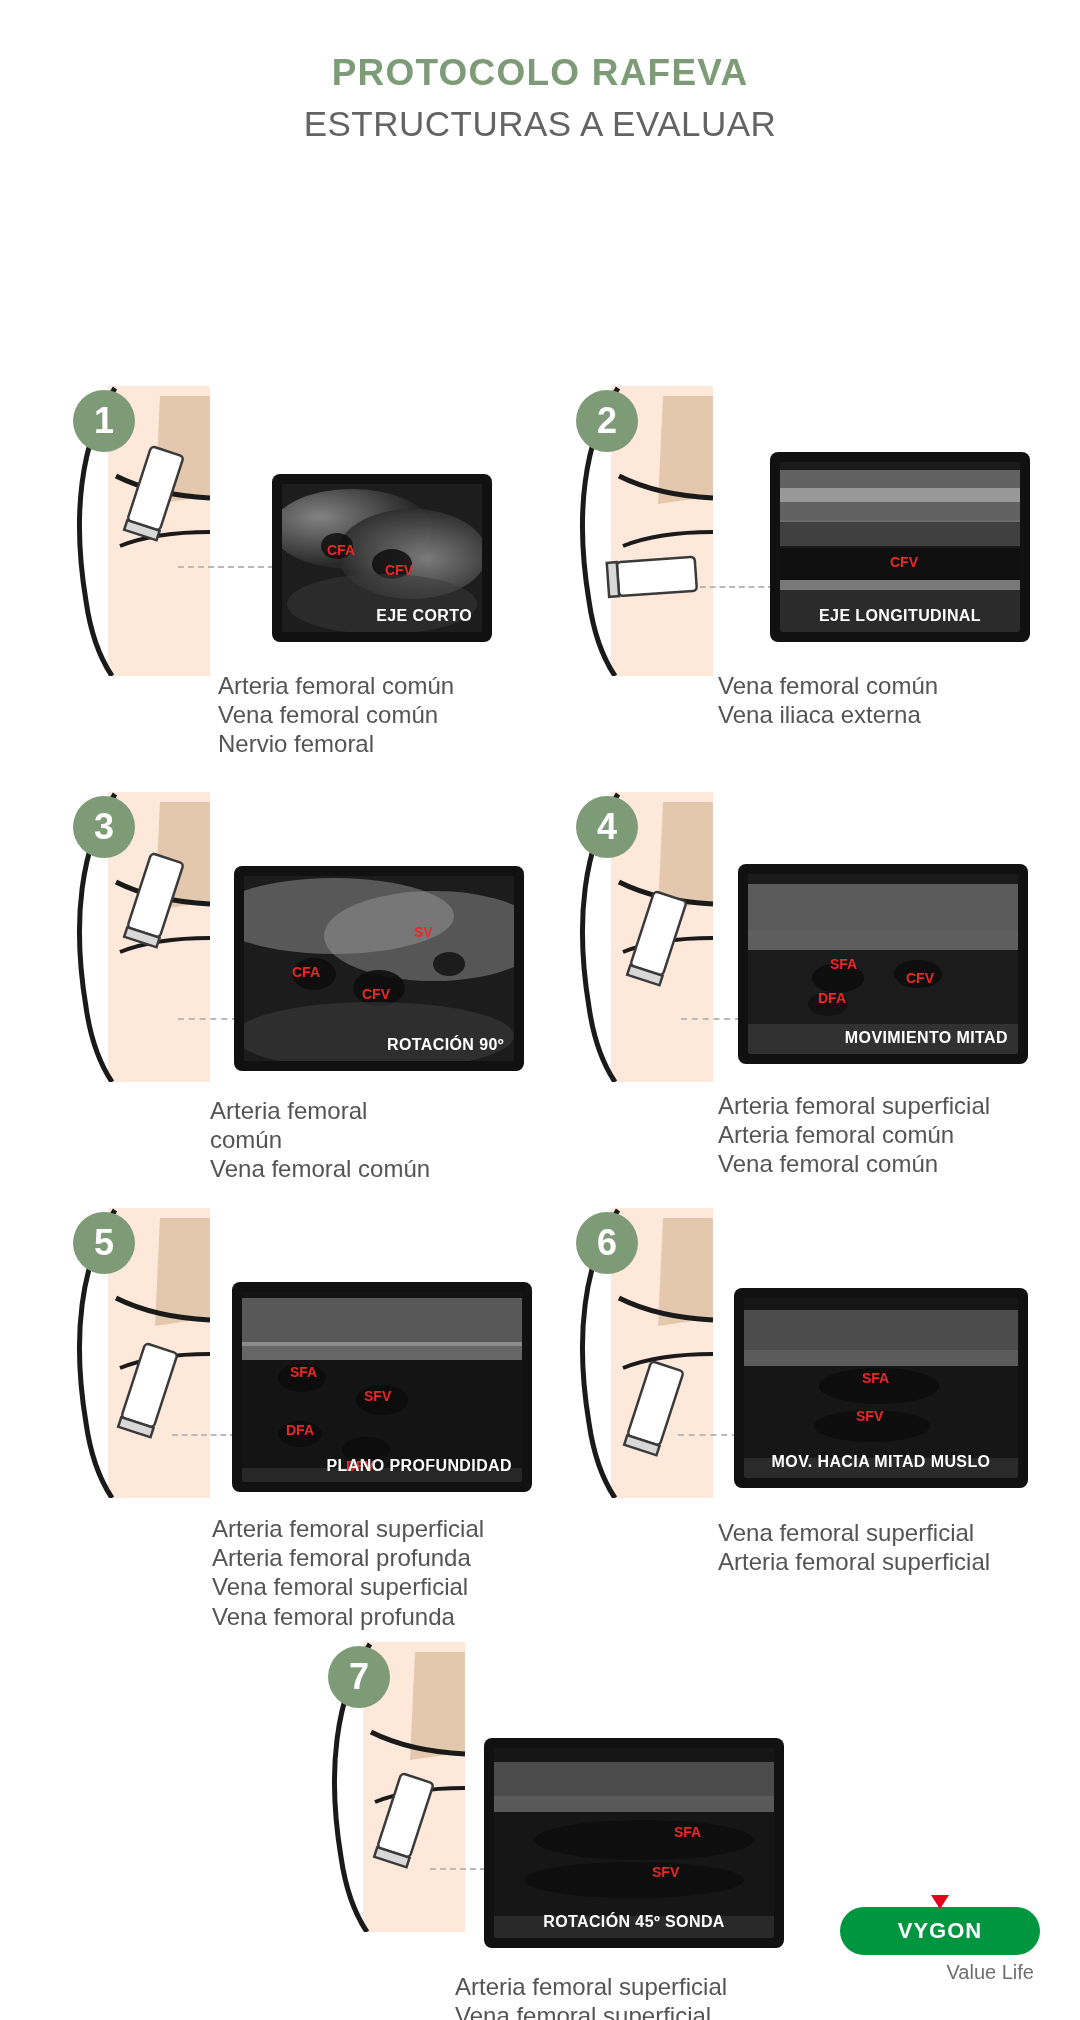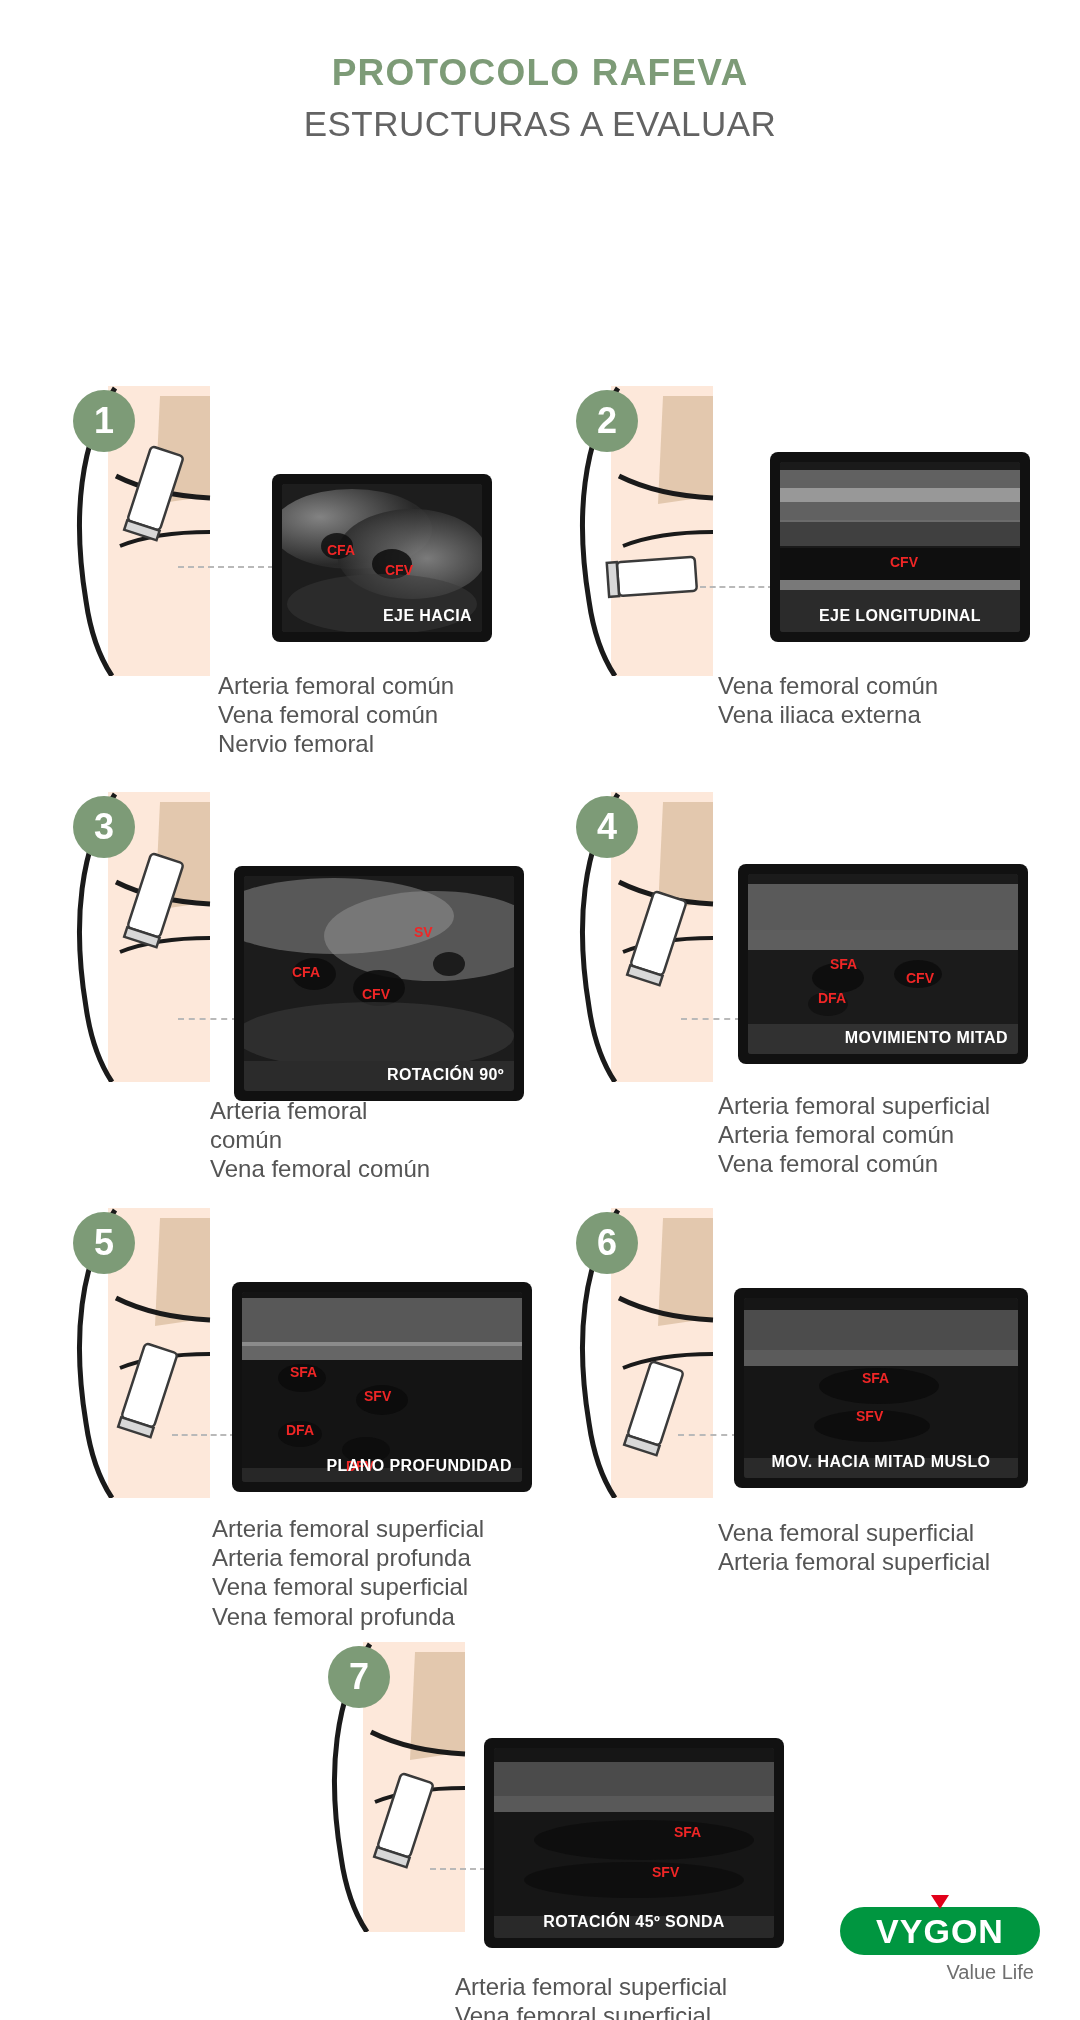--- a/index.html
+++ b/index.html
@@ -143,21 +143,21 @@
     background: #009640;
     border-radius: 24px;
     margin: 0 0 0 auto;
     display: flex;
     align-items: center;
     justify-content: center;
     position: relative;
   }
   .logo-pill span {
     color: #ffffff;
-    font-size: 34px;
+    font-size: 22px;
     font-weight: bold;
     letter-spacing: 1px;
   }
   .logo-mark {
     position: absolute;
     top: -12px;
     left: 50%;
     transform: translateX(-50%);
     width: 0;
     height: 0;
@@ -220,21 +220,21 @@
           </defs>
           <rect width="200" height="148" fill="#1d1d1d"></rect>
           <ellipse cx="70" cy="45" rx="80" ry="40" fill="url(#g1a)" opacity="0.9"></ellipse>
           <ellipse cx="130" cy="70" rx="75" ry="45" fill="url(#g1b)" opacity="0.75"></ellipse>
           <ellipse cx="55" cy="62" rx="16" ry="13" fill="#0f0f0f" opacity="0.85"></ellipse>
           <ellipse cx="110" cy="80" rx="20" ry="15" fill="#0d0d0d" opacity="0.85"></ellipse>
           <ellipse cx="100" cy="120" rx="95" ry="30" fill="#3a3a3a" opacity="0.5"></ellipse>
         </svg>
         <div class="us-label" style="left:45px; top:58px;">CFA</div>
         <div class="us-label" style="left:103px; top:78px;">CFV</div>
-        <div class="us-caption right">EJE HACIA</div>
+        <div class="us-caption right">EJE CORTO</div>
       </div>
     </div>
 
     <div class="struct-list" style="left:218px; top:525px; width:300px;">Arteria femoral común
 Vena femoral común
 Nervio femoral</div>
   </div>
 
   <div class="step">
     <div class="badge" style="left:576px; top:244px;">2</div>
@@ -293,21 +293,21 @@
 
     <svg style="position:absolute; left:118px; top:702px; z-index:5;" width="70" height="110" viewBox="0 0 70 110">
       <g transform="rotate(18 35 55)">
         <rect x="18" y="8" width="34" height="78" rx="4" fill="#ffffff" stroke="#3a3a3a" stroke-width="2.5"></rect>
         <rect x="18" y="86" width="34" height="10" fill="#d8d8d8" stroke="#3a3a3a" stroke-width="2.5"></rect>
       </g>
     </svg>
 
     <div class="connector" style="left:178px; top:872px; width:60px;"></div>
 
-    <div class="us" style="left:234px; top:720px; width:290px; height:235px;">
+    <div class="us" style="left:234px; top:720px; width:290px; height:205px;">
       <div class="us-inner">
         <svg width="270" height="185" viewBox="0 0 270 185" preserveAspectRatio="none">
           <rect width="270" height="185" fill="#1c1c1c"></rect>
           <ellipse cx="90" cy="40" rx="120" ry="38" fill="#8a8a8a" opacity="0.55"></ellipse>
           <ellipse cx="190" cy="60" rx="110" ry="45" fill="#9e9e9e" opacity="0.45"></ellipse>
           <ellipse cx="70" cy="98" rx="22" ry="16" fill="#0d0d0d" opacity="0.9"></ellipse>
           <ellipse cx="135" cy="112" rx="26" ry="18" fill="#0d0d0d" opacity="0.9"></ellipse>
           <ellipse cx="205" cy="88" rx="16" ry="12" fill="#121212" opacity="0.85"></ellipse>
           <ellipse cx="130" cy="160" rx="140" ry="34" fill="#3f3f3f" opacity="0.5"></ellipse>
         </svg>

